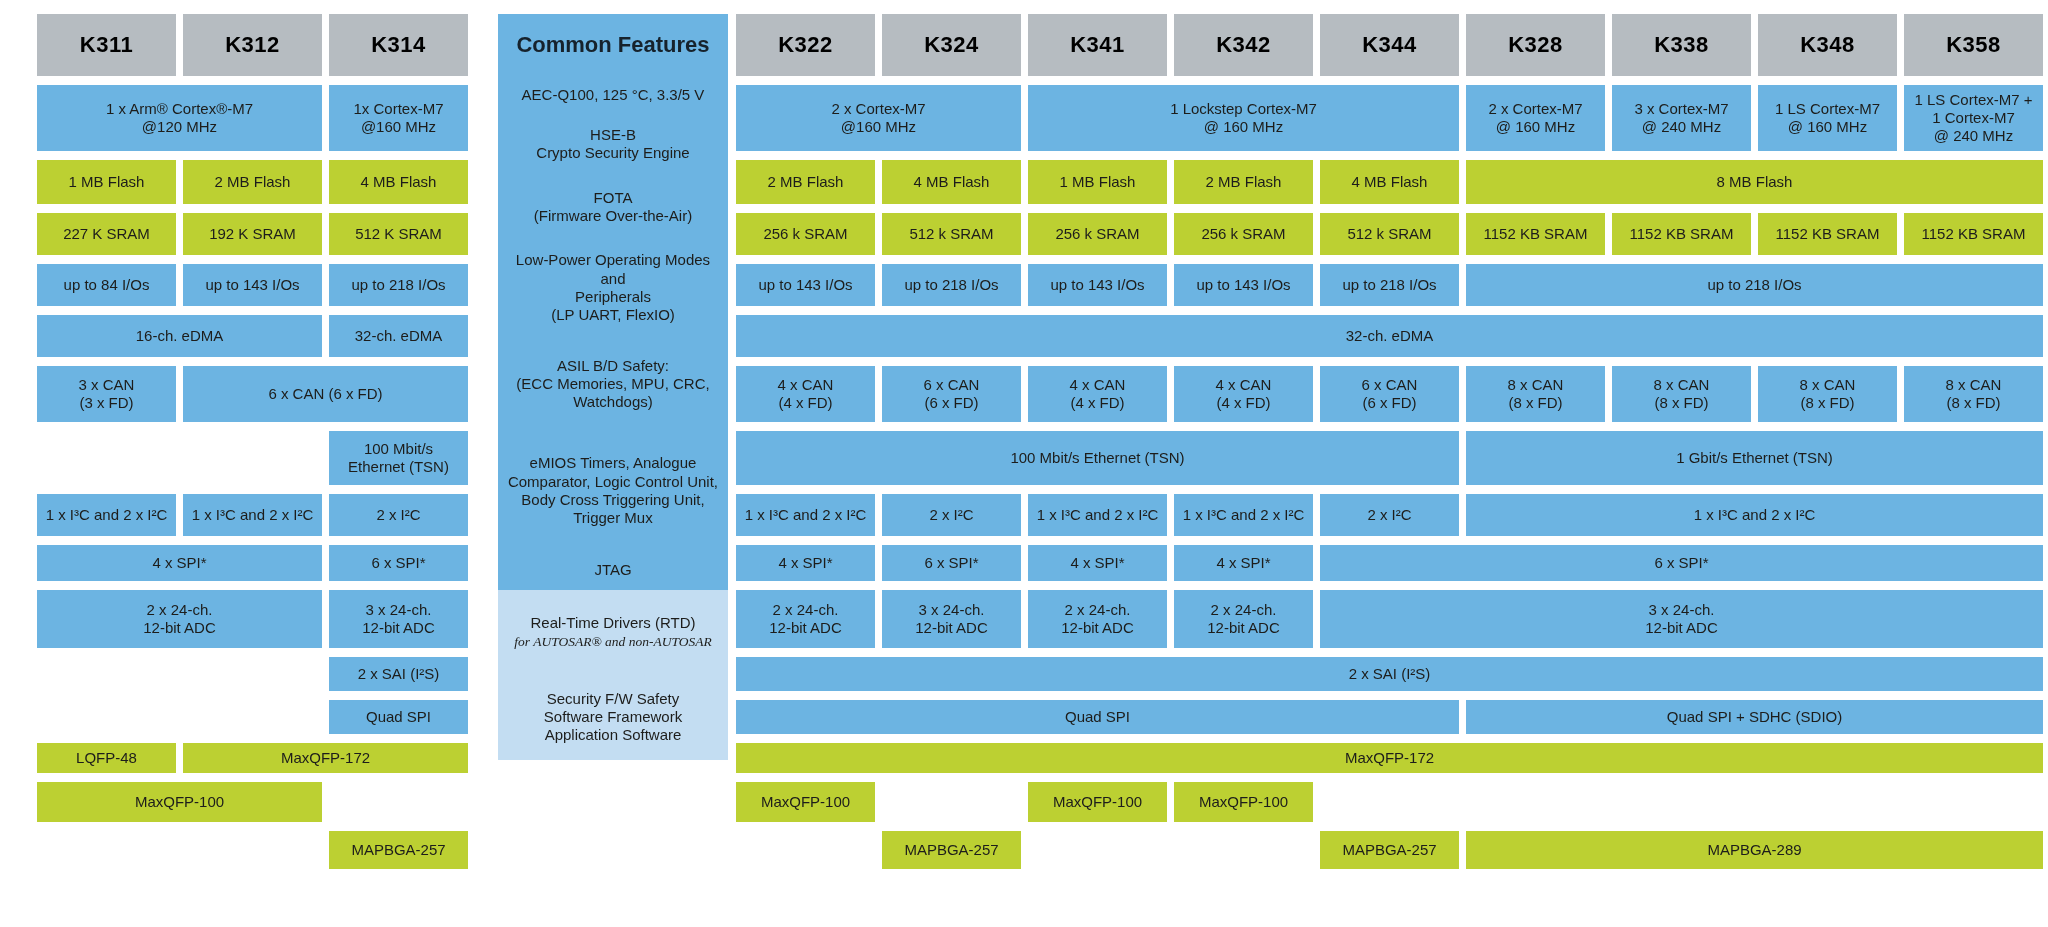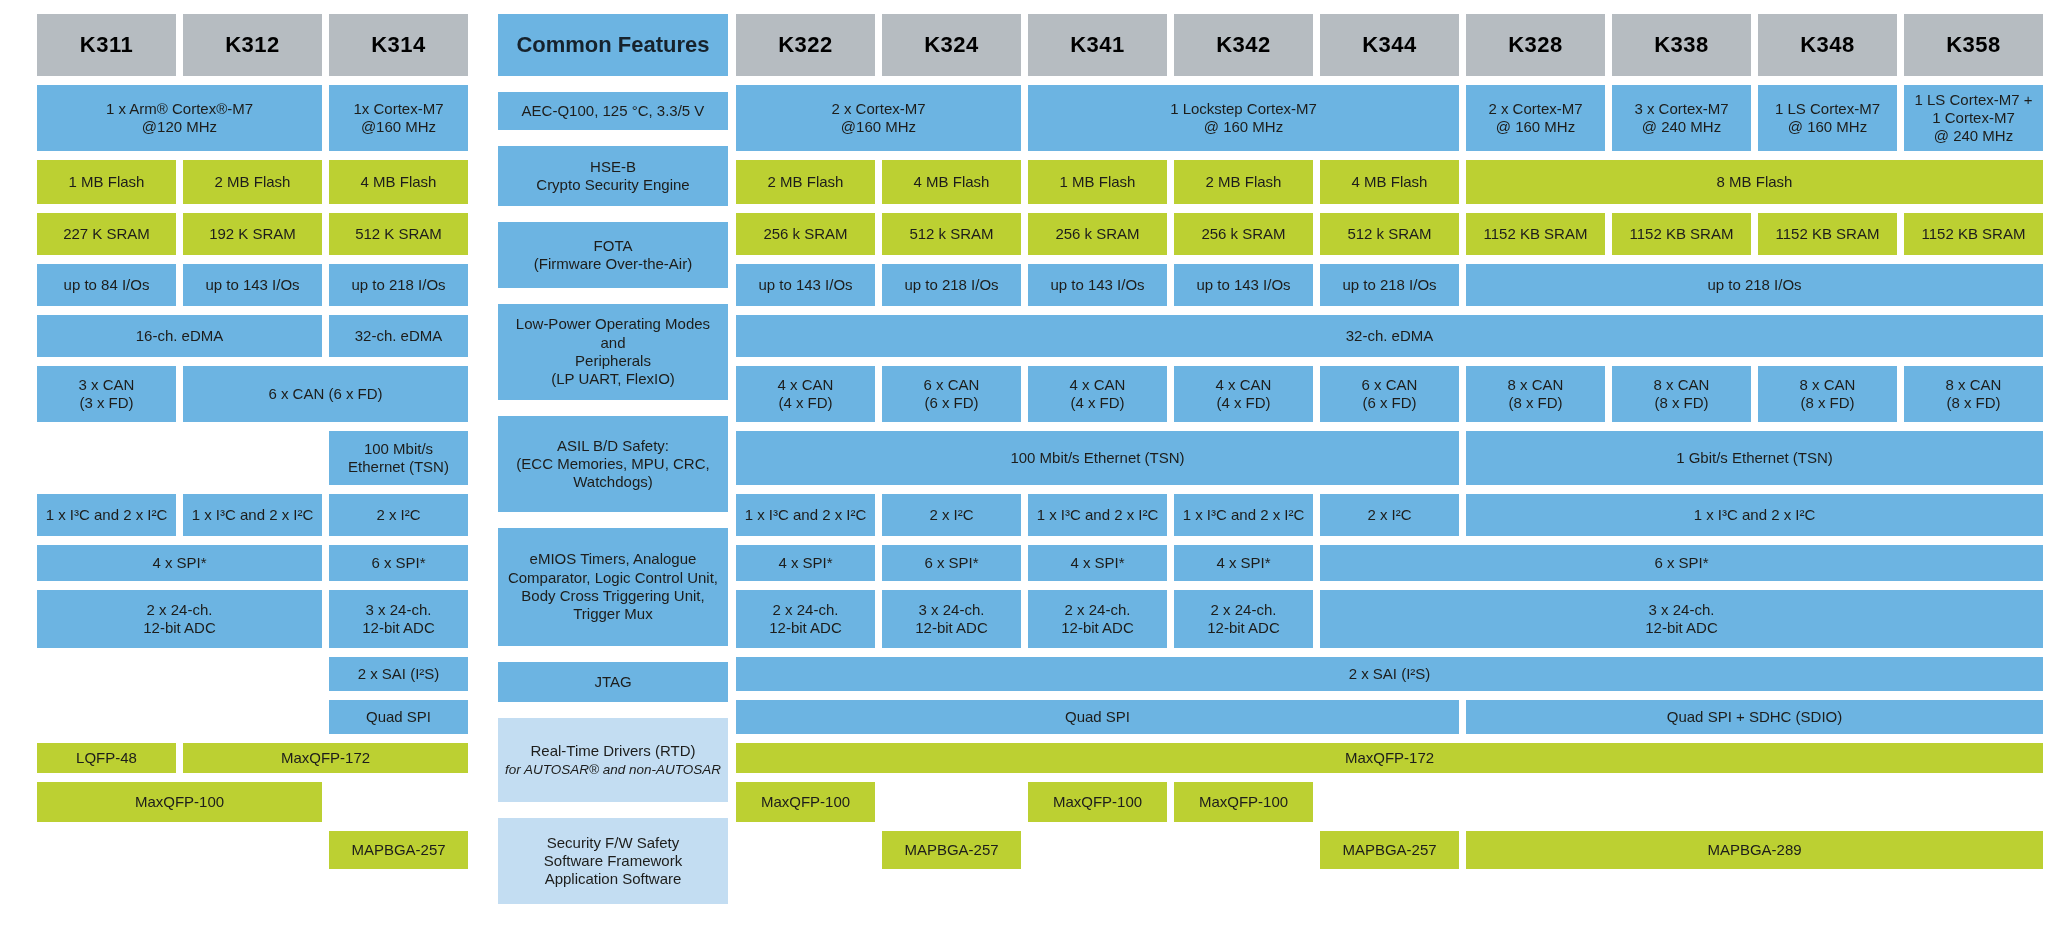--- a/index.html
+++ b/index.html
@@ -18,33 +18,33 @@
   .lgrid{
     display:grid;grid-template-columns:repeat(3,139px);
     grid-template-rows:62px 66px 44px 42px 42px 42px 56px 54px 42px 36px 58px 34px 34px 30px 40px 38px;
     gap:9px 7px;
   }
   .rgrid{
     display:grid;grid-template-columns:repeat(9,139px);
     grid-template-rows:62px 66px 44px 42px 42px 42px 56px 54px 42px 36px 58px 34px 34px 30px 40px 38px;
     gap:9px 7px;
   }
-  .cfcol{width:230px;display:flex;flex-direction:column;gap:16px;padding-left:22px;}
+  .cfcol{width:230px;display:flex;flex-direction:column;gap:0;padding-left:22px;}
   .cell{
     background:var(--feature_blue);
     display:flex;align-items:center;justify-content:center;
     text-align:center;font-size:15px;line-height:1.22;
     white-space:pre-line;padding:2px 4px;box-sizing:border-box;
   }
   .green{background:var(--memory_green);}
   .gray{background:var(--header_gray);font-weight:bold;font-size:22px;letter-spacing:0.5px;color:#000000;}
   .lblue{background:var(--software_blue);}
   .cfhead{background:var(--feature_blue);font-weight:bold;font-size:22px;color:#16222c;}
   .rtd-box{flex-direction:column;}
-  .rtd-sub{font-style:italic;font-size:13.5px;margin-top:2px;}
+  .rtd-sub{font-style:italic;font-size:13.5px;margin-top:2px;font-family:Liberation Serif, serif;}
 </style>
 </head>
 <body>
 
 <div class="canvas">
 
   <div class="lgrid">
     <div class="cell gray" style="grid-area:1/1/2/2">K311</div>
     <div class="cell gray" style="grid-area:1/2/2/3">K312</div>
     <div class="cell gray" style="grid-area:1/3/2/4">K314</div>

